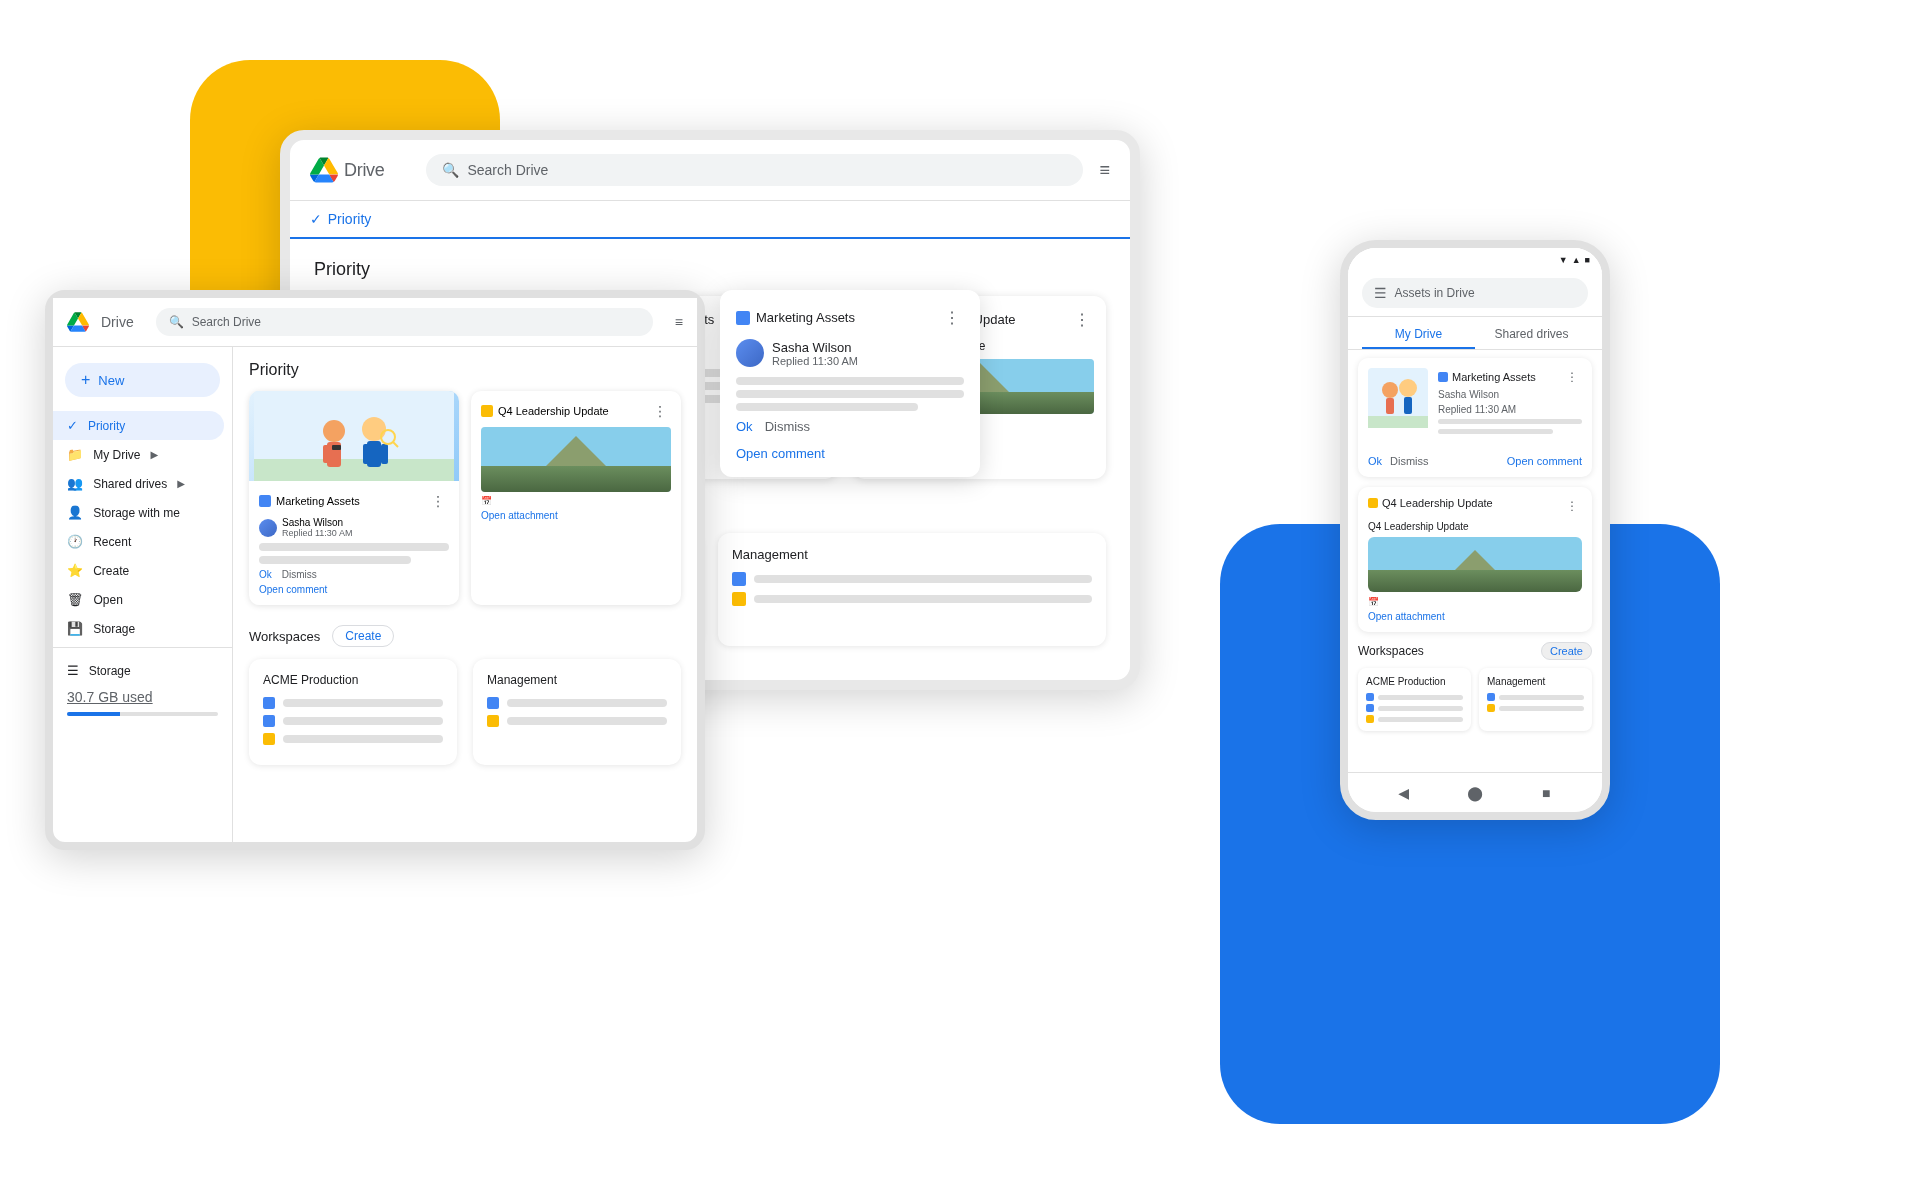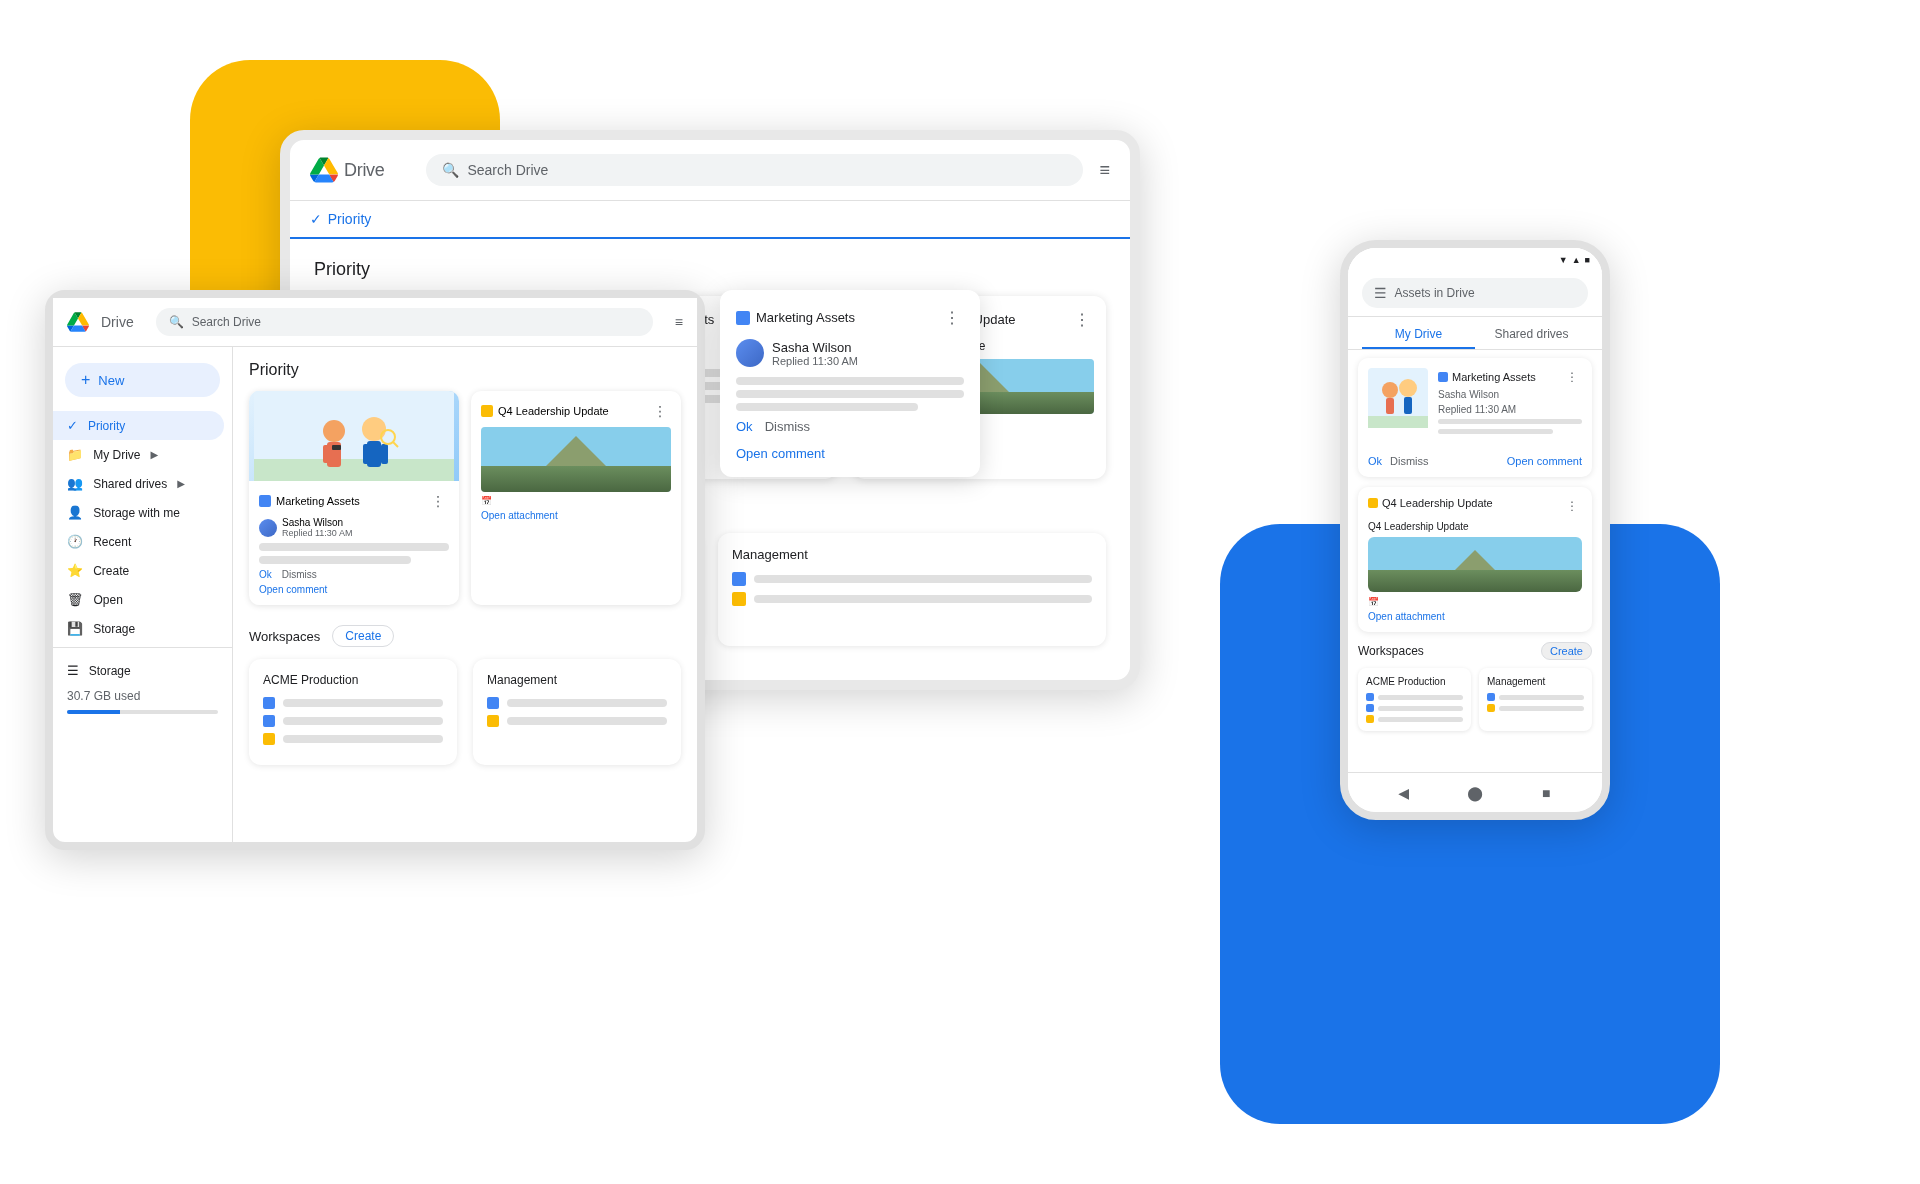--- a/index.html
+++ b/index.html
@@ -369,23 +369,24 @@
       color: #1a73e8;
       font-weight: 500;
     }
 
     .nav-item-main .expand-arrow {
       font-size: 10px;
       color: #5f6368;
     }
 
     .storage-label {
-      font-size: 12px;
+      font-size: 14px;
       color: #5f6368;
       margin-bottom: 7px;
+      text-decoration: underline;
     }
 
     .storage-bar {
       height: 4px;
       background: #e0e0e0;
       border-radius: 2px;
       overflow: hidden;
     }
 
     .storage-fill {

